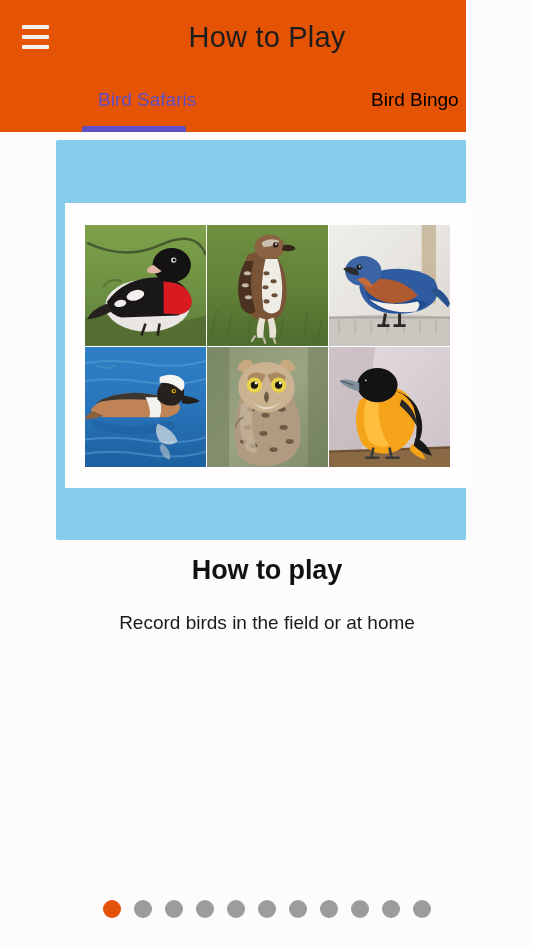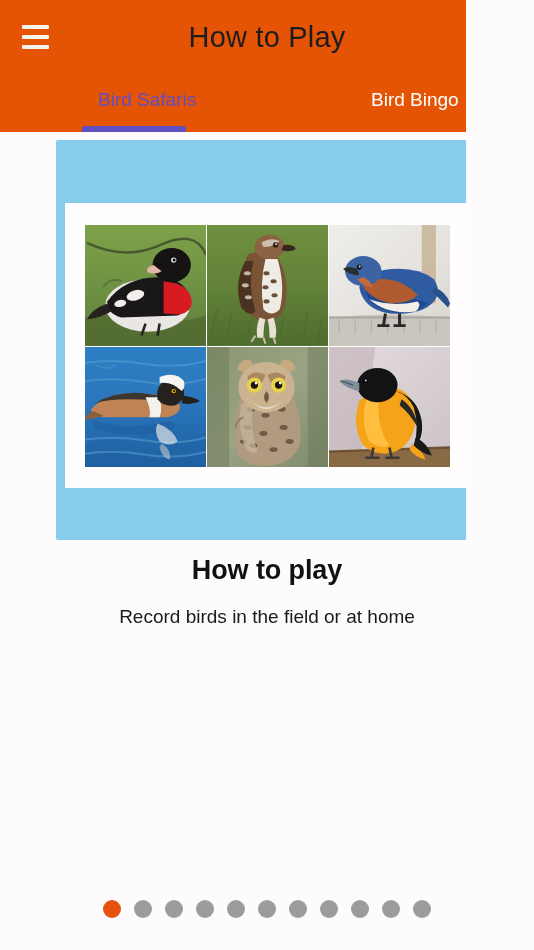--- a/index.html
+++ b/index.html
@@ -77,21 +77,21 @@
     height: 48px;
     font-size: 19px;
     line-height: 32px;
     cursor: pointer;
     white-space: nowrap;
   }
   .tab-0 { left: 82px; }
   .tab-1 { left: 355px; }
   .tab-label { display: block; }
   .tab.active .tab-label { color: #5e4fc4; }
-  .tab.inactive .tab-label { color: #ffffff; }
+  .tab.inactive .tab-label { color: #000000; }
   .tab-underline {
     position: absolute;
     left: 82px;
     top: 126px;
     width: 104px;
     height: 6px;
     background: #5e4fc4;
     border-radius: 3px 3px 0 0;
     z-index: 6;
   }
@@ -172,21 +172,21 @@
     text-align: center;
   }
   .caption-title {
     font-size: 27px;
     font-weight: 700;
     color: #111114;
     line-height: 36px;
     letter-spacing: -0.1px;
   }
   .caption-sub {
-    margin-top: 16px;
+    margin-top: 22px;
     font-size: 19px;
     font-weight: 400;
     color: #1a1a1e;
     line-height: 26px;
   }
 
   
   .dots {
     position: absolute;
     left: 103px;

